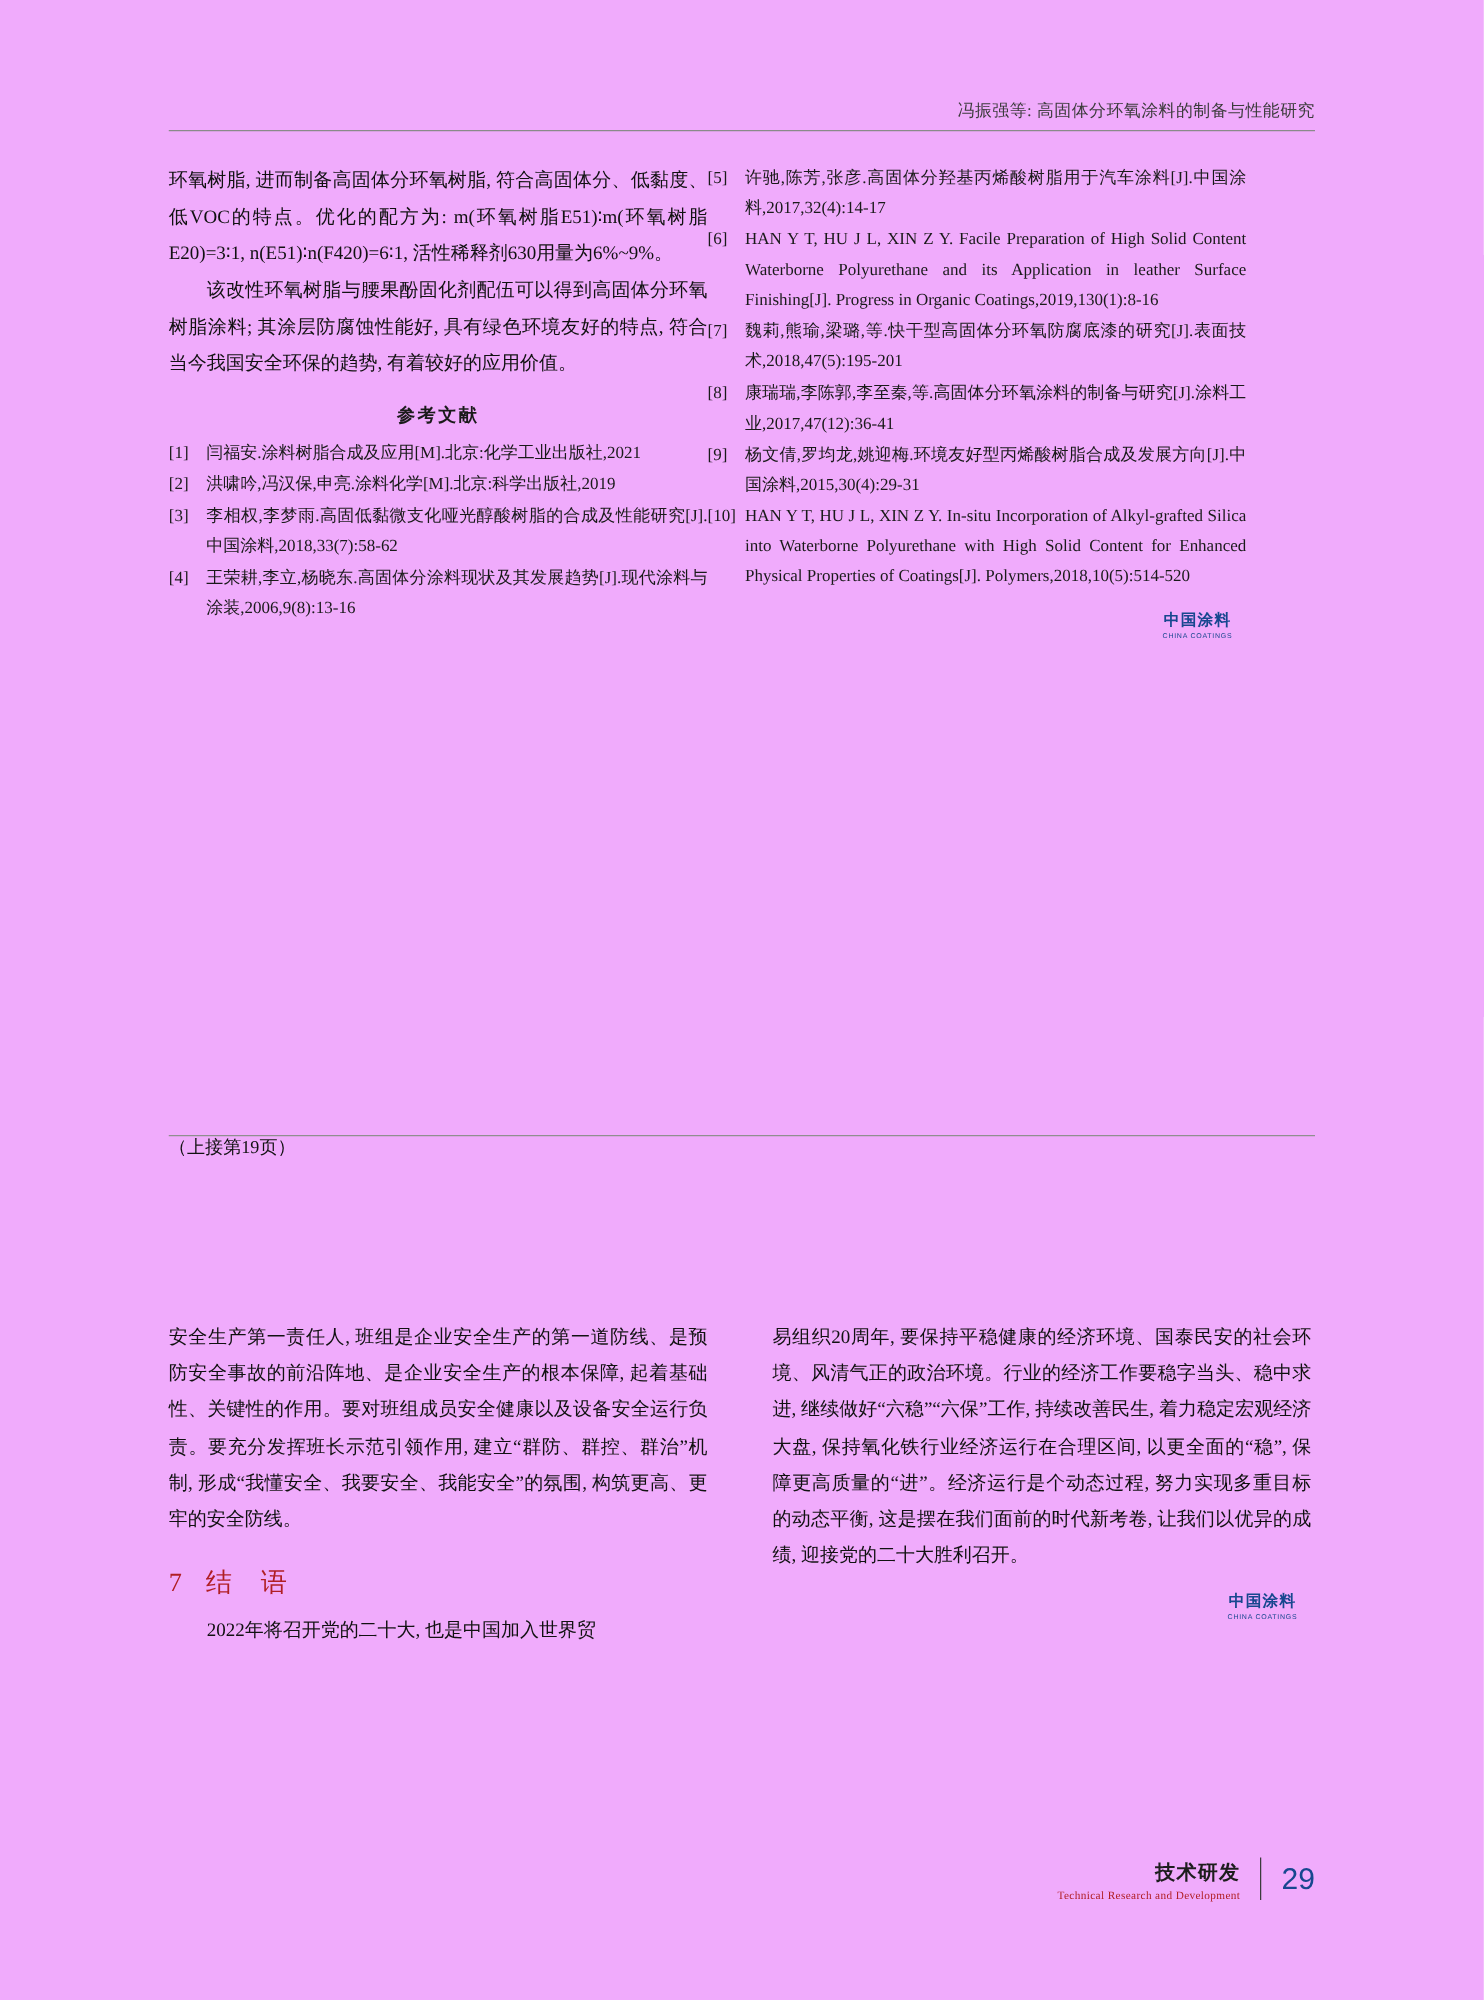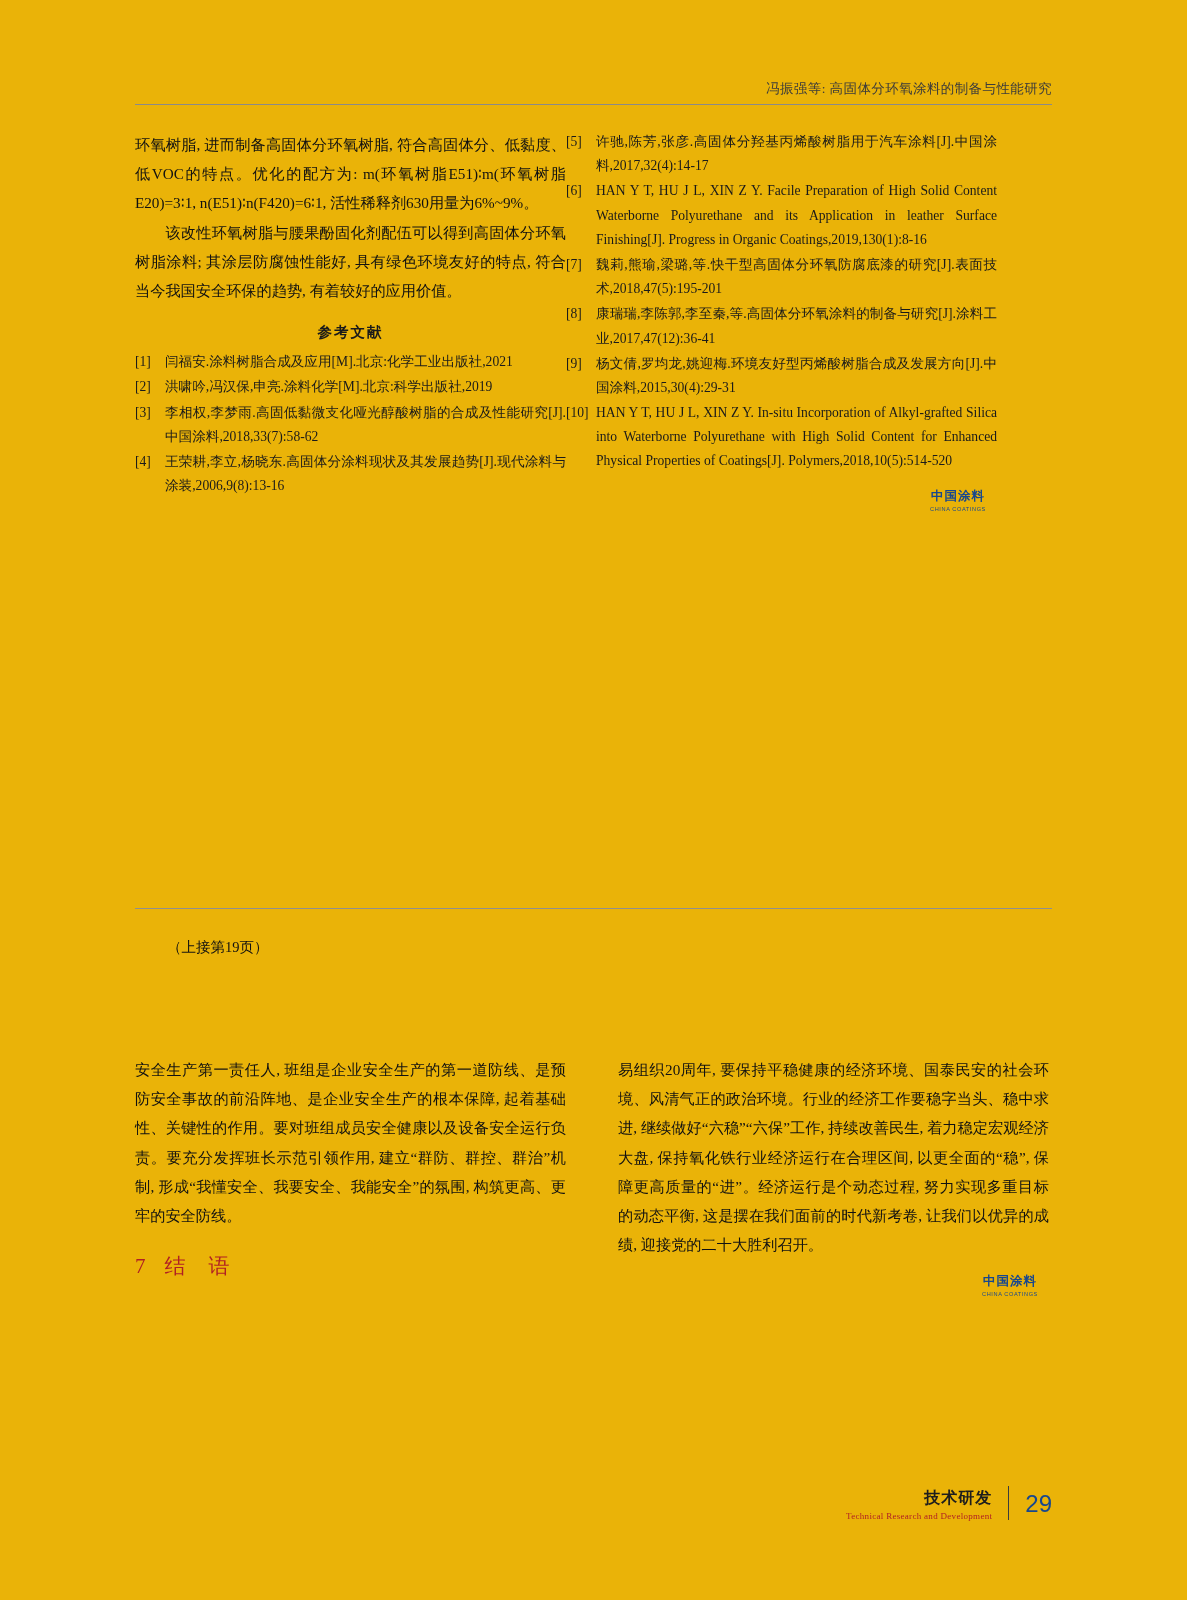--- a/index.html
+++ b/index.html
@@ -11,21 +11,21 @@
     width: 1187px;
     height: 1600px;
     position: relative;
     font-family: "Liberation Serif", "DejaVu Serif", serif;
     color: #1a1a1a;
     overflow: hidden;
   }
   .page {
     position: absolute;
     inset: 0;
-    background: #eab308;
+    background: #f0abfc;
   }
   
   .runhead {
     position: absolute;
     top: 80px;
     left: 135px;
     right: 135px;
     text-align: right;
     font-size: 13.5px;
     color: #3b3b3b;
@@ -114,25 +114,24 @@
   .mid-rule {
     position: absolute;
     top: 908px;
     left: 135px;
     right: 135px;
     height: 1px;
     background: #8f8f8f;
   }
   .contd {
     position: absolute;
-    top: 938px;
+    top: 908px;
     left: 135px;
     font-size: 14.5px;
     color: #111;
-    margin-left: 32px;
   }
 
   
   .cols2 {
     position: absolute;
     top: 1055px;
     left: 135px;
     width: 917px;
     display: flex;
     gap: 52px;
@@ -255,20 +254,21 @@
   <div class="mid-rule"></div>
   <div class="contd">（上接第19页）</div>
 
   <div class="cols2">
 
     <div class="col">
       <p class="body">安全生产第一责任人, 班组是企业安全生产的第一道防线、是预防安全事故的前沿阵地、是企业安全生产的根本保障, 起着基础性、关键性的作用。要对班组成员安全健康以及设备安全运行负责。要充分发挥班长示范引领作用, 建立“群防、群控、群治”机制, 形成“我懂安全、我要安全、我能安全”的氛围, 构筑更高、更牢的安全防线。</p>
       <div class="sec-head">
         <span class="numh">7</span><span>结　语</span>
       </div>
+      <p class="body indent">2022年将召开党的二十大, 也是中国加入世界贸</p>
     </div>
 
     <div class="col">
       <p class="body">易组织20周年, 要保持平稳健康的经济环境、国泰民安的社会环境、风清气正的政治环境。行业的经济工作要稳字当头、稳中求进, 继续做好“六稳”“六保”工作, 持续改善民生, 着力稳定宏观经济大盘, 保持氧化铁行业经济运行在合理区间, 以更全面的“稳”, 保障更高质量的“进”。经济运行是个动态过程, 努力实现多重目标的动态平衡, 这是摆在我们面前的时代新考卷, 让我们以优异的成绩, 迎接党的二十大胜利召开。</p>
       <div class="logo">
         <div class="cn">中国涂料</div>
         <div class="en">CHINA COATINGS</div>
       </div>
     </div>
 

